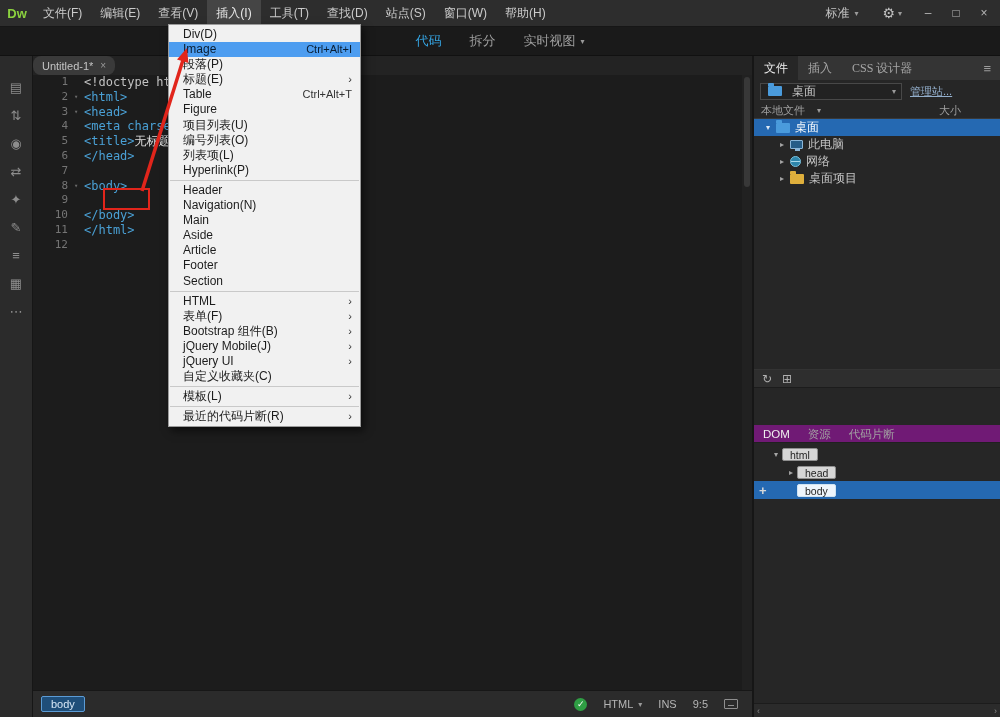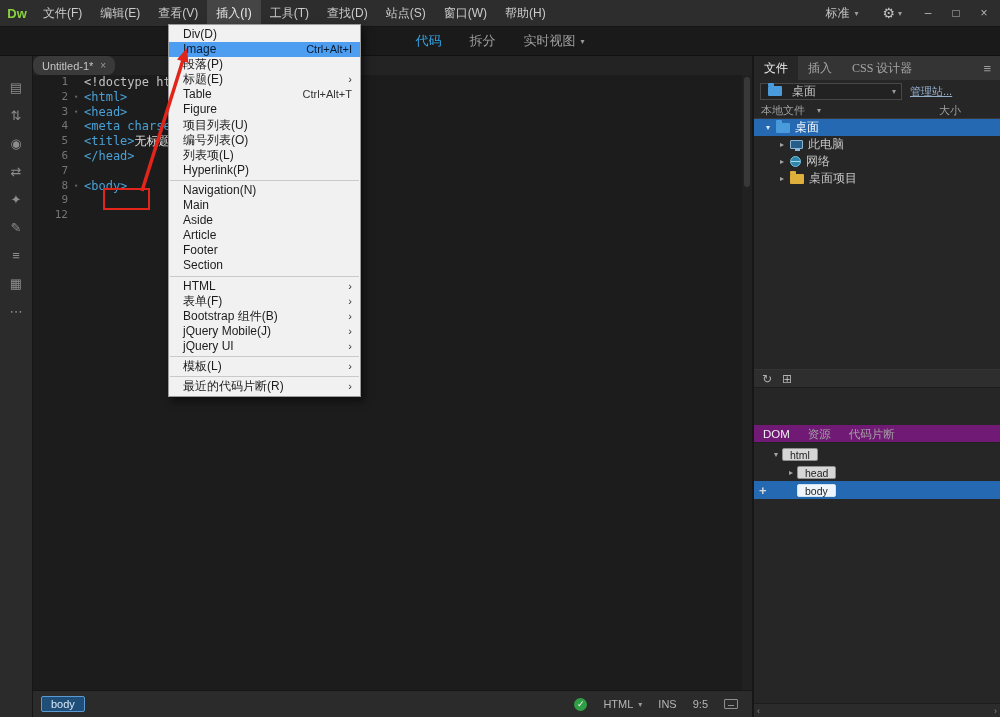--- a/index.html
+++ b/index.html
@@ -240,20 +240,30 @@
         <span class="gutter">8</span>
         <span class="fold">▾</span>
         <span class="code-text"><span class="tok-tag">&lt;body&gt;</span></span>
       </div>
       <div class="code-line">
         <span class="gutter">9</span>
         <span class="fold"></span>
         <span class="code-text"></span>
       </div>
       <div class="code-line">
+        <span class="gutter">10</span>
+        <span class="fold"></span>
+        <span class="code-text"><span class="tok-tag">&lt;/body&gt;</span></span>
+      </div>
+      <div class="code-line">
+        <span class="gutter">11</span>
+        <span class="fold"></span>
+        <span class="code-text"><span class="tok-tag">&lt;/html&gt;</span></span>
+      </div>
+      <div class="code-line">
         <span class="gutter">12</span>
         <span class="fold"></span>
         <span class="code-text"></span>
       </div>
     </div>
   <div id="editor-vscroll">
     <div class="thumb"></div>
   </div>
 </div>
 
@@ -374,20 +384,23 @@
       <span class="label">编号列表(O)</span>
     </div>
     <div class="mi">
       <span class="label">列表项(L)</span>
     </div>
     <div class="mi">
       <span class="label">Hyperlink(P)</span>
     </div>
     <div class="sep"></div>
     <div class="mi">
+      <span class="label">Header</span>
+    </div>
+    <div class="mi">
       <span class="label">Navigation(N)</span>
     </div>
     <div class="mi">
       <span class="label">Main</span>
     </div>
     <div class="mi">
       <span class="label">Aside</span>
     </div>
     <div class="mi">
       <span class="label">Article</span>
@@ -411,20 +424,23 @@
       <span class="label">Bootstrap 组件(B)</span>
       <span class="subarrow">›</span>
     </div>
     <div class="mi">
       <span class="label">jQuery Mobile(J)</span>
       <span class="subarrow">›</span>
     </div>
     <div class="mi">
       <span class="label">jQuery UI</span>
       <span class="subarrow">›</span>
+    </div>
+    <div class="mi">
+      <span class="label">自定义收藏夹(C)</span>
     </div>
     <div class="sep"></div>
     <div class="mi">
       <span class="label">模板(L)</span>
       <span class="subarrow">›</span>
     </div>
     <div class="sep"></div>
     <div class="mi">
       <span class="label">最近的代码片断(R)</span>
       <span class="subarrow">›</span>

